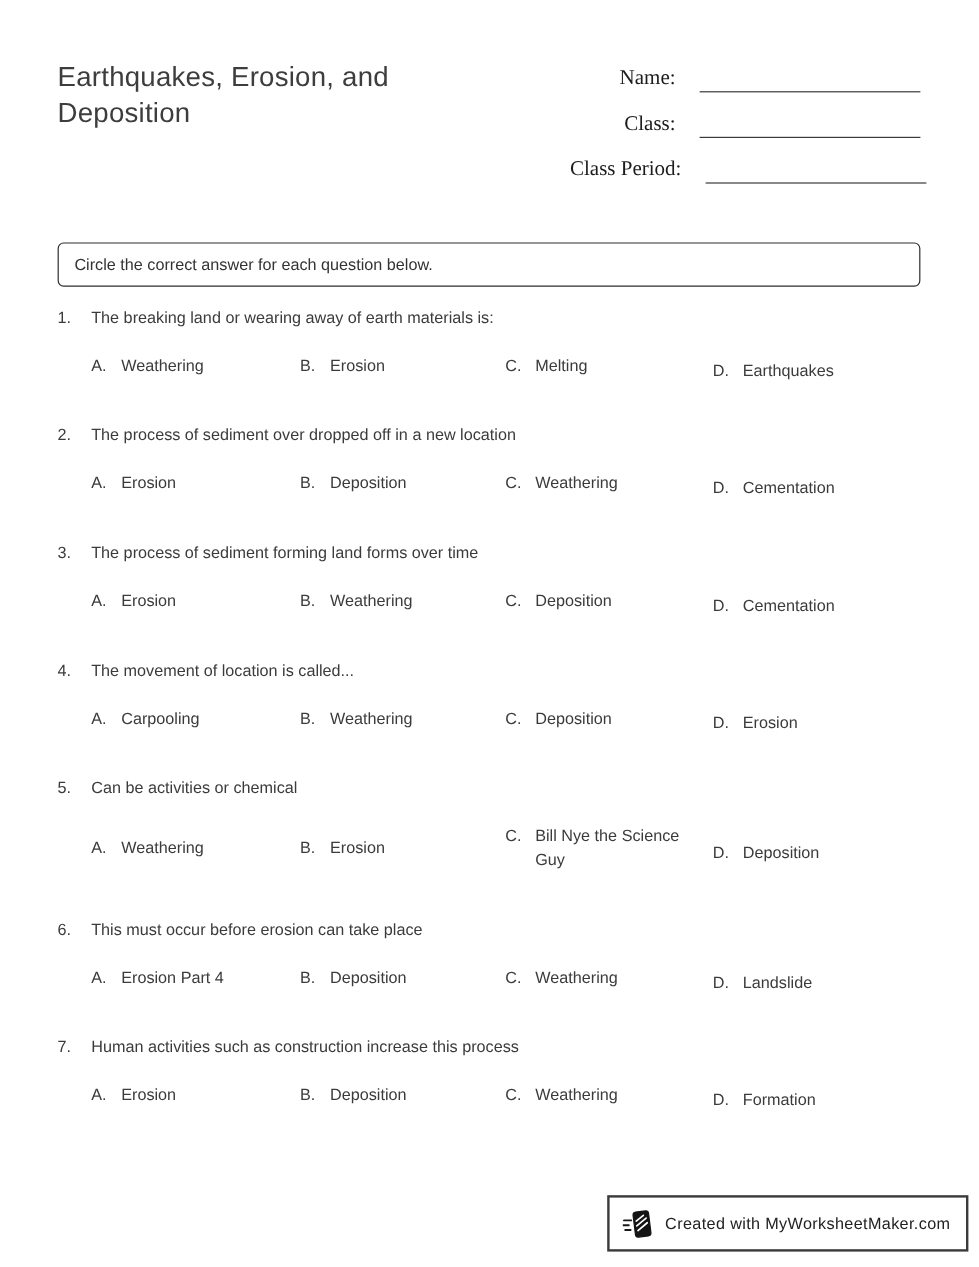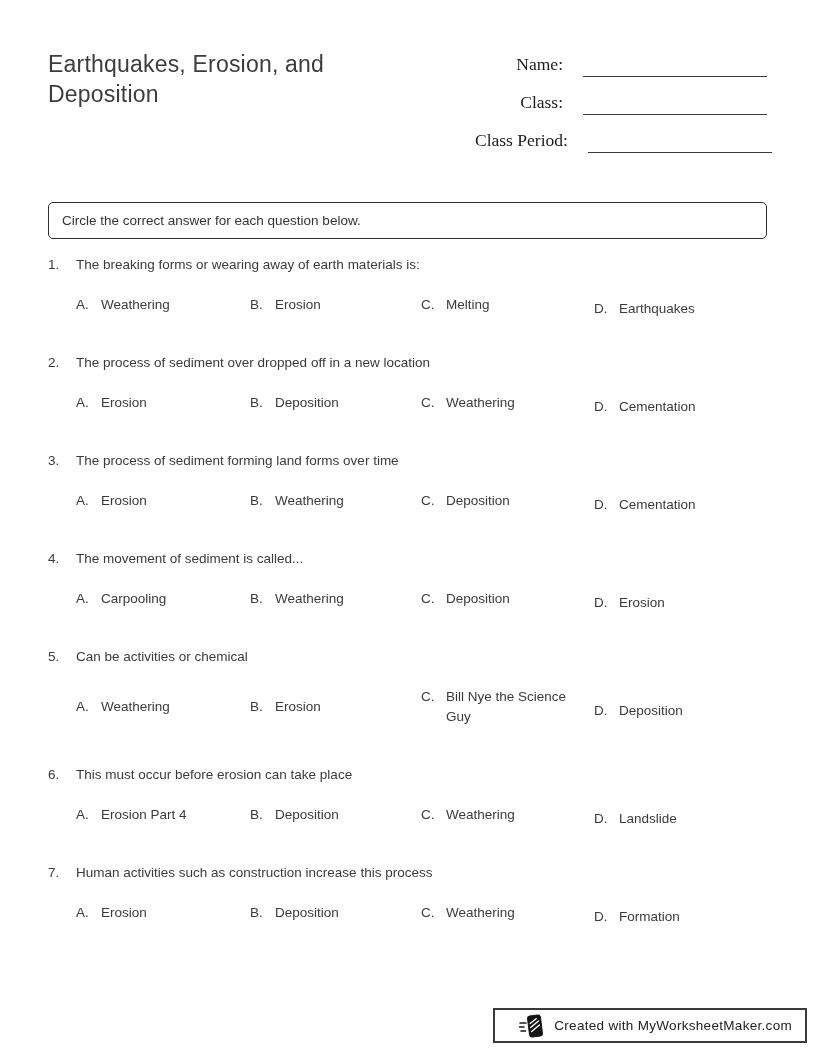--- a/index.html
+++ b/index.html
@@ -93,26 +93,26 @@
     padding-right: 14px;
   }
   .opt-letter { flex: 0 0 25px; }
   .opt-label  { flex: 1 1 auto; }
   .opt-d { transform: translateY(4px); }
 
   
   .footer-badge {
     position: absolute;
     right: 9px; bottom: 13px;
-    height: 35px;
+    height: 47px;
     border: 2px solid #3a3a3a;
     background: #ffffff;
     display: flex;
     align-items: center;
-    padding: 0 13px 0 24px;
+    padding: 0 13px 0 11px;
   }
   .footer-icon { margin-right: 9px; display: block; }
   .footer-text {
     font-size: 13.5px;
     color: #222222;
     letter-spacing: 0.3px;
     white-space: nowrap;
   }
 </style>
 </head>
@@ -140,21 +140,21 @@
   </div>
 
   <div class="instruction-box">
     <span>Circle the correct answer for each question below.</span>
   </div>
 
   <div class="questions">
   <div class="question">
     <div class="q-line">
       <span class="q-num">1.</span>
-      <span class="q-text">The breaking forms or wearing away of earth materials is:</span>
+      <span class="q-text">The breaking land or wearing away of earth materials is:</span>
     </div>
     <div class="options-row">
           <div class="opt">
             <span class="opt-letter">A.</span>
             <span class="opt-label">Weathering</span>
           </div>
           <div class="opt">
             <span class="opt-letter">B.</span>
             <span class="opt-label">Erosion</span>
           </div>
@@ -215,21 +215,21 @@
           <div class="opt opt-d">
             <span class="opt-letter">D.</span>
             <span class="opt-label">Cementation</span>
           </div>
         </div>
   </div>
 
   <div class="question">
     <div class="q-line">
       <span class="q-num">4.</span>
-      <span class="q-text">The movement of sediment is called...</span>
+      <span class="q-text">The movement of location is called...</span>
     </div>
     <div class="options-row">
           <div class="opt">
             <span class="opt-letter">A.</span>
             <span class="opt-label">Carpooling</span>
           </div>
           <div class="opt">
             <span class="opt-letter">B.</span>
             <span class="opt-label">Weathering</span>
           </div>

